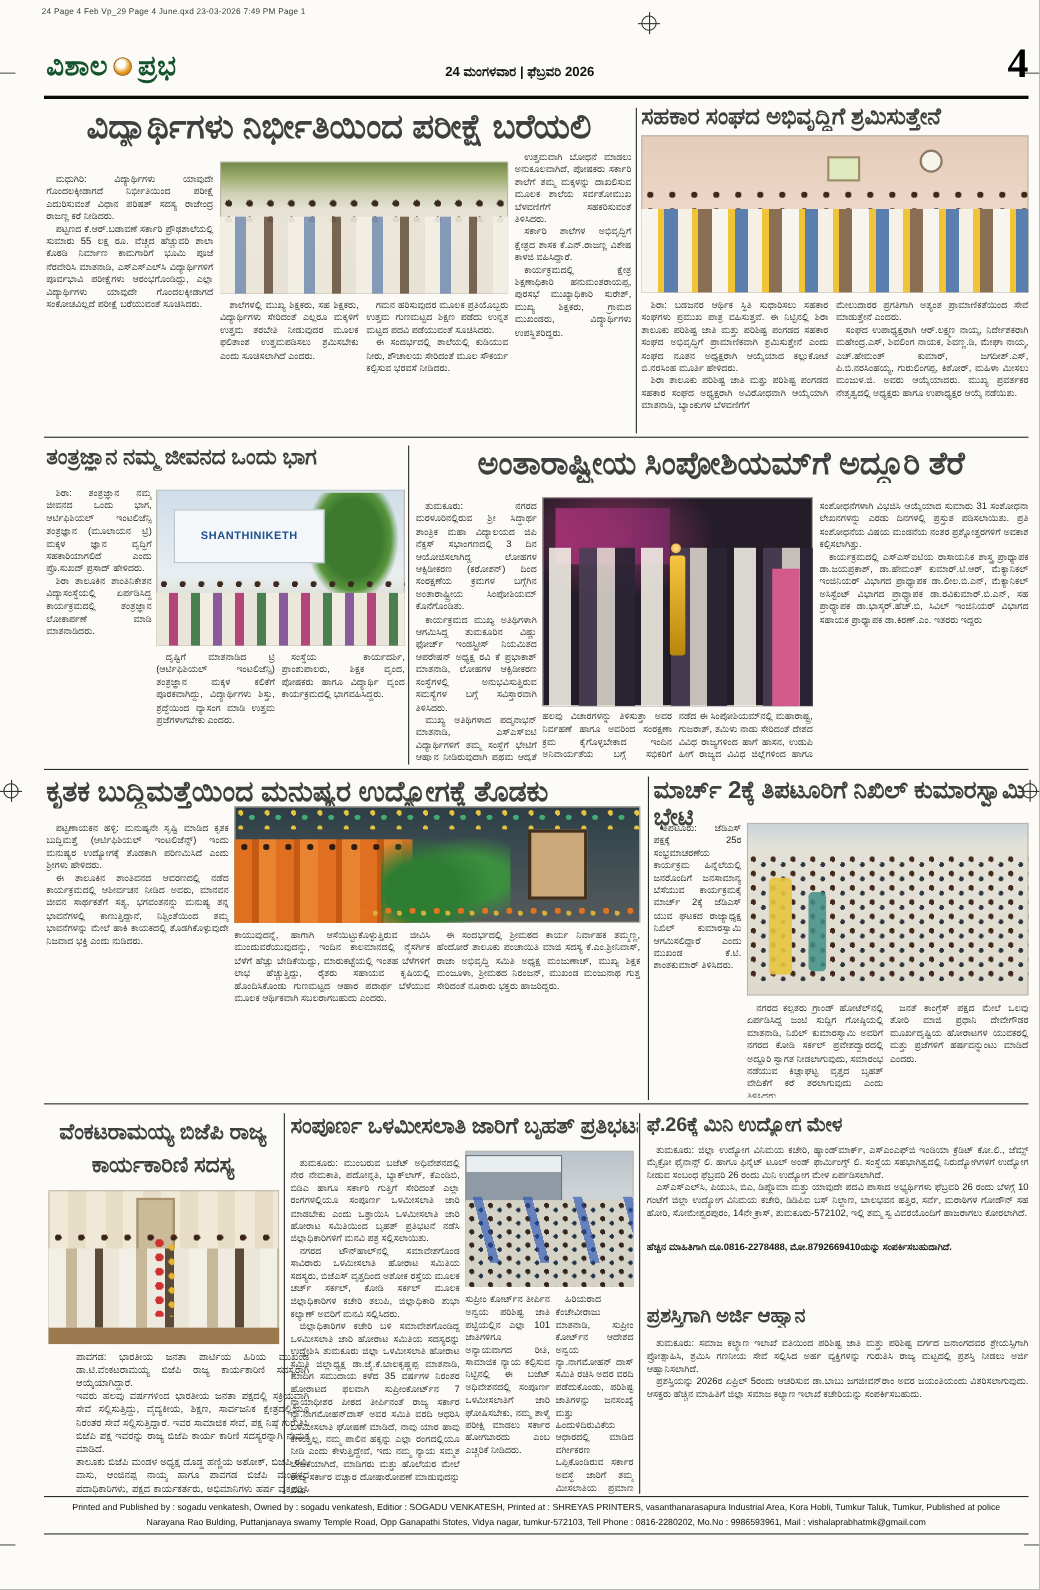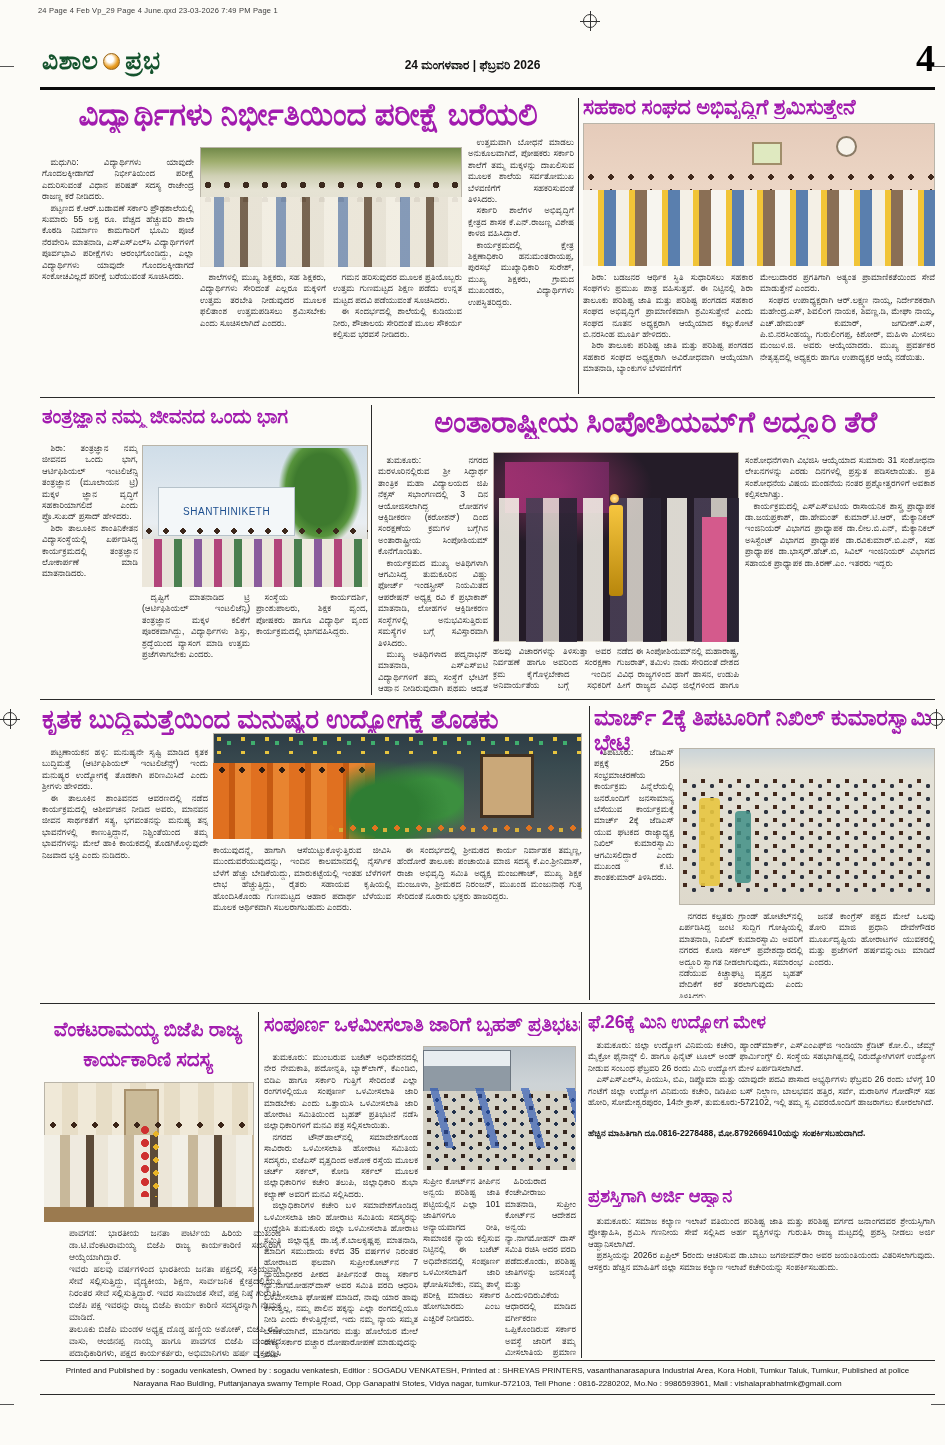--- a/index.html
+++ b/index.html
@@ -13,21 +13,21 @@
   .masthead-logo{position:absolute;left:42px;top:46px;font-size:25px;font-weight:800;color:#14532d;
                  display:flex;align-items:center;gap:5px;letter-spacing:.5px;}
   .emblem{width:15px;height:15px;border-radius:50%;background:radial-gradient(circle at 40% 35%,#fff 0 25%,#e89c20 60%,#b86a10 100%);
           border:1px solid #99661a;display:inline-block;}
   .edition-date{position:absolute;left:0;right:0;top:58px;text-align:center;font-size:12px;font-weight:700;color:#111;}
   .pagenum{position:absolute;left:890px;top:36px;width:45px;text-align:right;font-size:38px;font-weight:700;color:#000;
            font-family:"Liberation Serif",serif;}
   .mast-rule{position:absolute;left:40px;top:87px;width:895px;height:3px;background:#0b0b0b;}
   .rule-h{position:absolute;height:1px;background:#2a2a2a;}
   .rule-v{position:absolute;width:1px;background:#2a2a2a;}
-  .hl{position:absolute;font-weight:800;color:#a21caf;line-height:1.15;letter-spacing:-.2px;overflow:hidden;}
+  .hl{position:absolute;font-weight:800;color:#404040;line-height:1.15;letter-spacing:-.2px;overflow:hidden;}
   .col{position:absolute;font-size:8.6px;line-height:11.4px;text-align:justify;color:#161616;
        white-space:pre-line;overflow:hidden;}
   .col.big{font-size:9px;line-height:12px;margin-left:27px;}
   .contact{font-weight:700;}
   .photo{position:absolute;overflow:hidden;background:#ccc;box-shadow:0 0 0 1px #b9b4a8 inset;}
   .photo > div{position:absolute;}
   
   .pA{background:linear-gradient(180deg,#6f8747 0%,#9fae6e 12%,#cfd0b4 24%,#e6e3d4 36%,#dcd9cd 100%);}
   .pA .heads{left:0;right:0;top:26%;height:20%;background-image:radial-gradient(circle 3.2px at 8px 7px,#3c2a1e 96%,transparent 97%);background-size:19px 15px;}
   .pA .torsos{left:0;right:0;top:42%;bottom:0;opacity:.92;
@@ -35,21 +35,21 @@
   
   .pB{background:linear-gradient(180deg,#e5cbba 0%,#ecd6c5 45%,#dcc3b0 100%);}
   .pB .clock{left:72%;top:9%;width:17px;height:17px;border-radius:50%;background:#f7f4ec;border:2px solid #8a7b66;}
   .pB .frame{left:48%;top:13%;width:26px;height:19px;background:#dfe9c0;border:2px solid #a08e6a;}
   .pB .heads{left:0;right:0;top:33%;height:17%;background-image:radial-gradient(circle 3px at 8px 7px,#40291c 96%,transparent 97%);background-size:20px 15px;}
   .pB .torsos{left:0;right:0;top:47%;bottom:0;
     background:repeating-linear-gradient(90deg,#f7f5ef 0 15px,#f1c437 15px 21px,#5a7fae 21px 33px,#f4f0e6 33px 46px,#f1c437 46px 52px,#8a6f55 52px 64px);}
   
   .pC{background:linear-gradient(180deg,#cfdde8 0%,#e9eef2 55%,#cabfa4 100%);}
   .pC .banner{left:7%;top:13%;width:60%;height:33%;background:#f3f7f9;border:1px solid #b6c2ca;color:#1d4f8f;
-      font-size:10px;font-weight:400;display:flex;align-items:center;justify-content:center;letter-spacing:.5px;margin-top:24px;}
+      font-size:10px;font-weight:700;display:flex;align-items:center;justify-content:center;letter-spacing:.5px;}
   .pC .tree{right:2%;top:2%;width:38%;height:70%;background:radial-gradient(ellipse at 50% 42%,#3e7a2e 0 44%,#57943c 58%,transparent 70%);}
   .pC .heads{left:0;right:0;top:56%;height:14%;background-image:radial-gradient(circle 2.8px at 7px 6px,#3c281c 96%,transparent 97%);background-size:17px 13px;}
   .pC .torsos{left:0;right:0;top:66%;bottom:0;
     background:repeating-linear-gradient(90deg,#ece7db 0 12px,#b2457a 12px 20px,#e8e4da 20px 32px,#4a7f4f 32px 40px,#f0ece1 40px 52px,#8a5b9c 52px 60px);}
   
   .pD{background:#241c28;}
   .pD .glow{left:-10%;top:-12%;width:75%;height:62%;background:radial-gradient(ellipse,rgba(214,65,138,.55),transparent 70%);}
   .pD .banner2{left:5%;top:5%;width:42%;height:27%;background:linear-gradient(90deg,#b2347c,#7a2a66);opacity:.8;}
   .pD .people{left:0;right:0;bottom:0;height:76%;
     background:repeating-linear-gradient(90deg,transparent 0 6px,rgba(244,241,231,.88) 6px 26px,transparent 26px 33px,rgba(72,62,84,.9) 33px 50px,rgba(232,227,217,.82) 50px 66px,rgba(42,36,52,.9) 66px 84px);}

